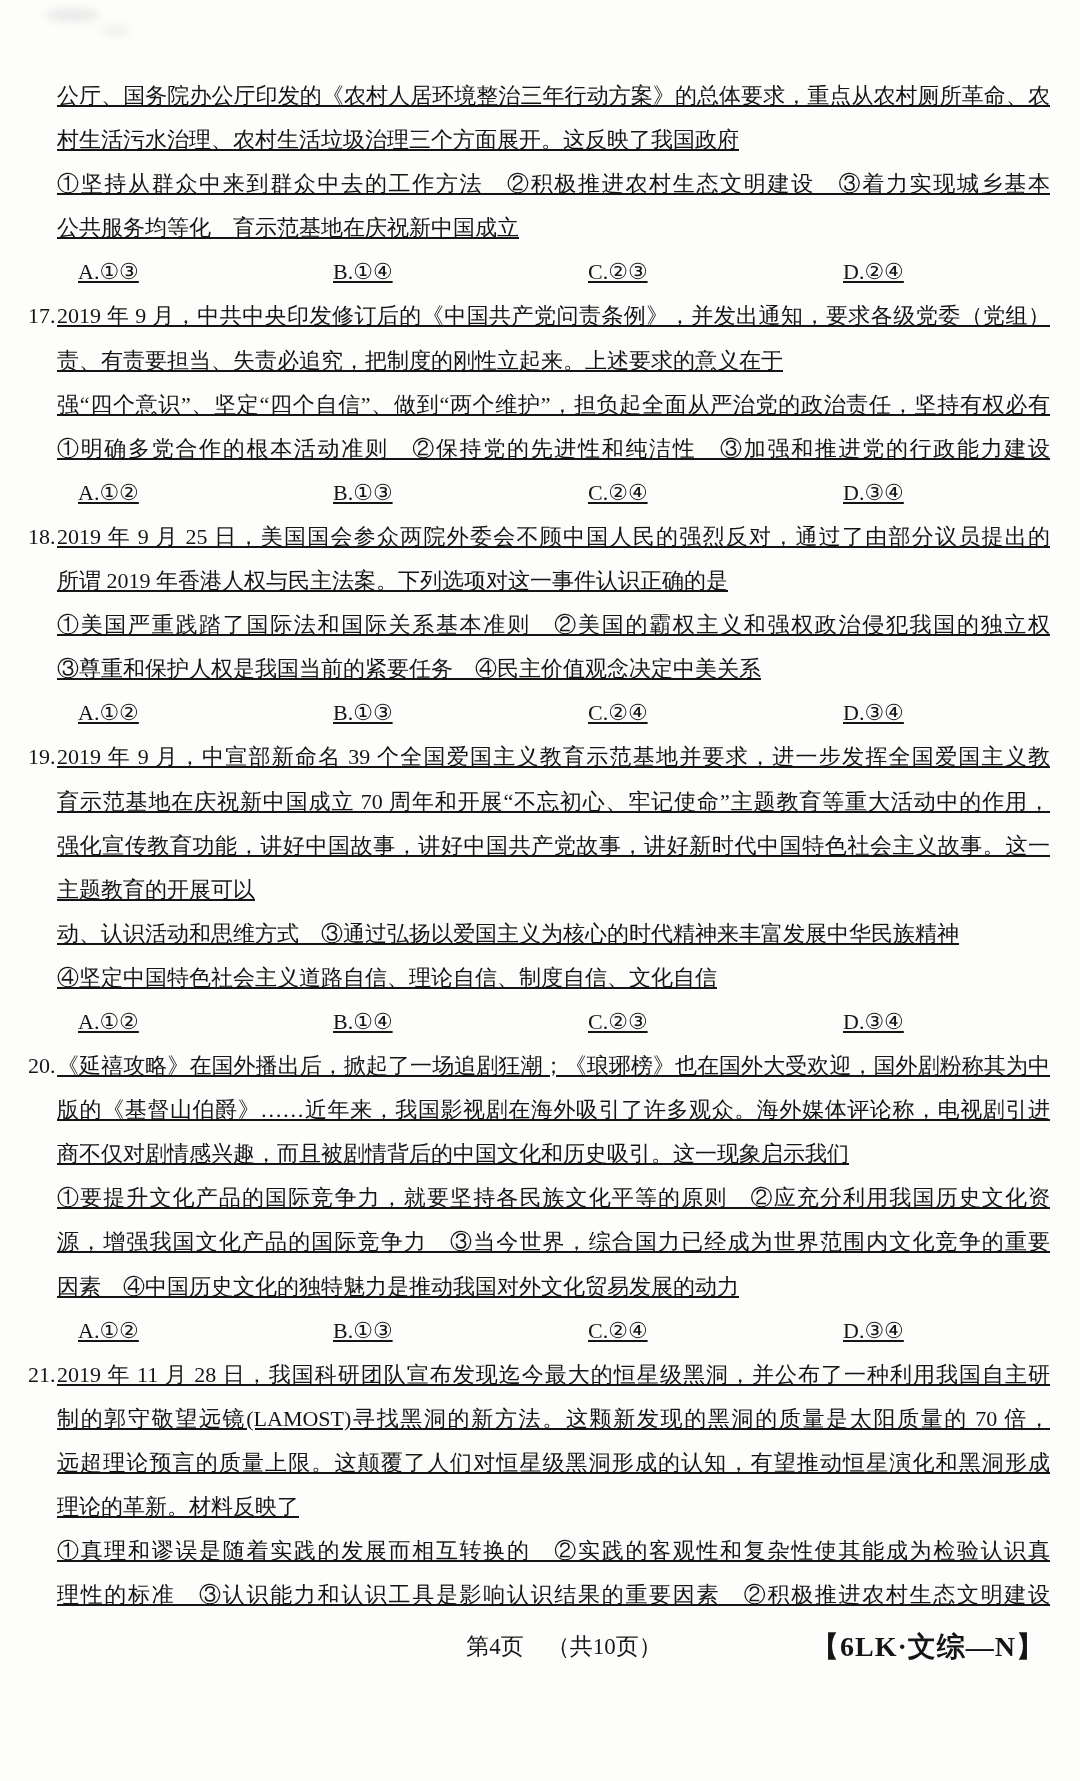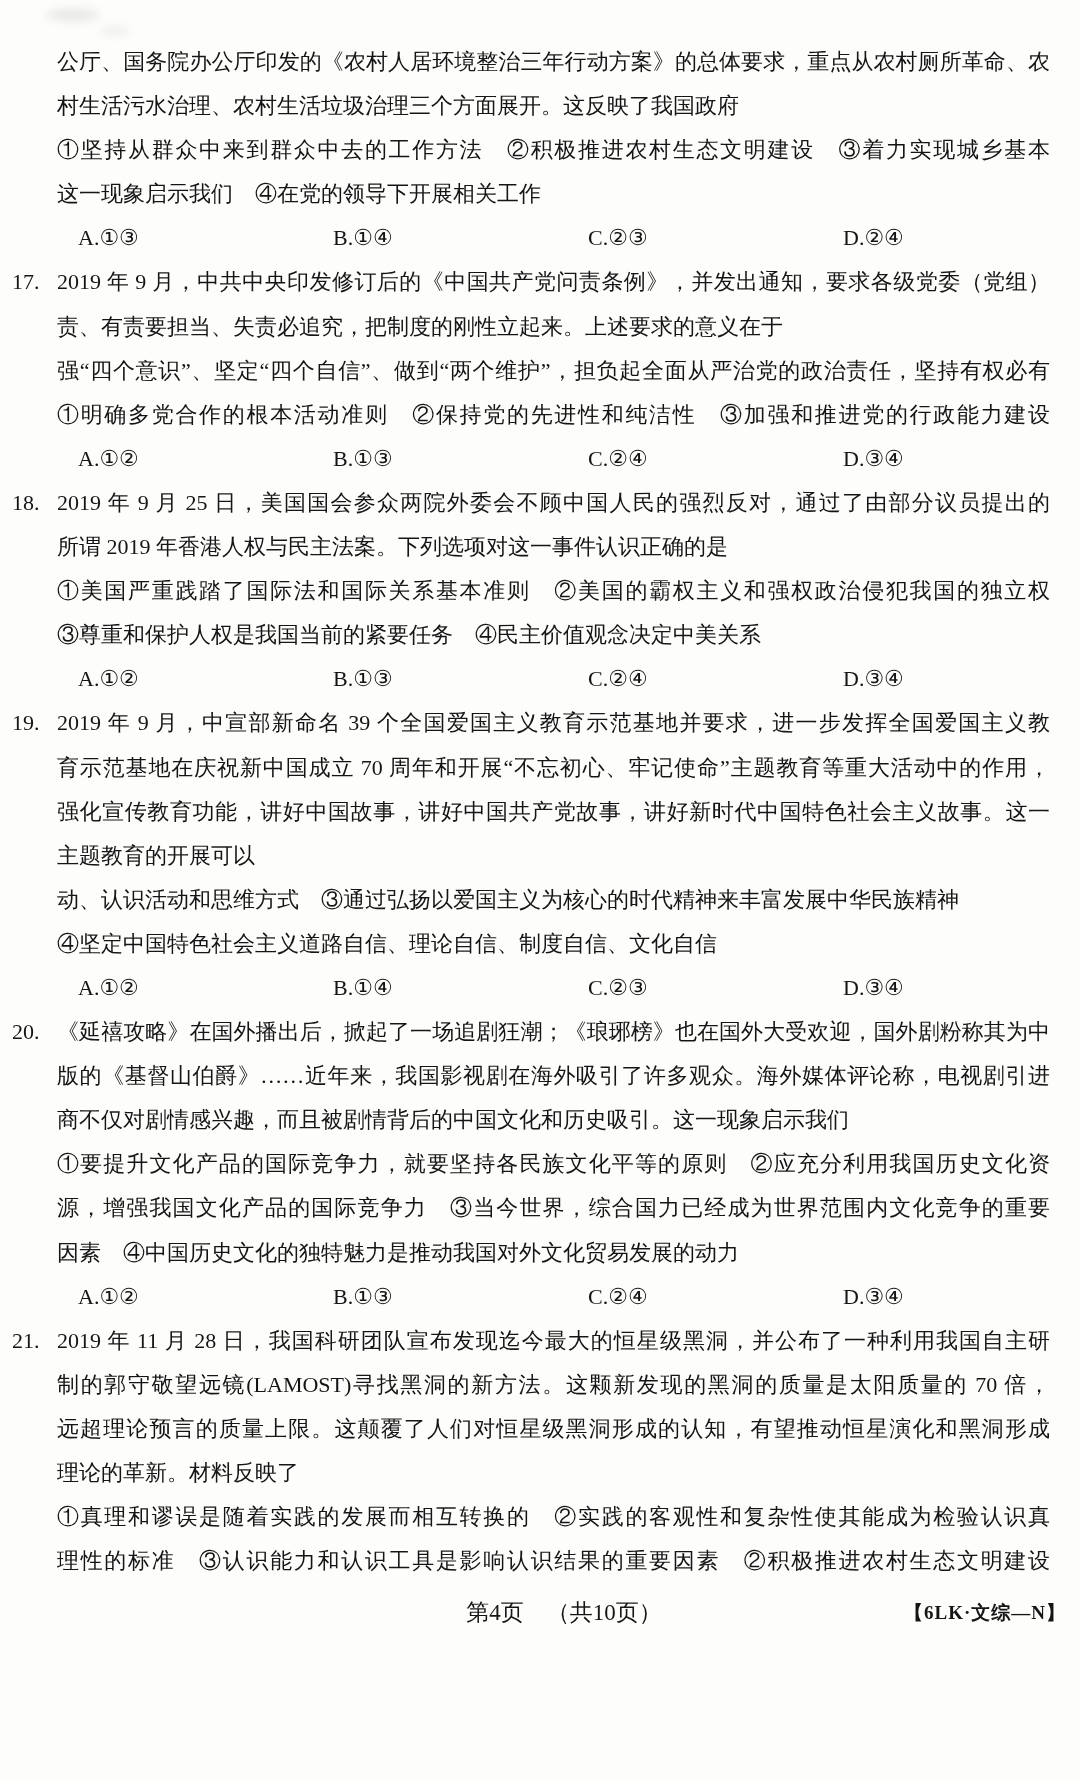--- a/index.html
+++ b/index.html
@@ -8,73 +8,73 @@
     width:1080px; height:1781px;
     background:#fdfdfc;
     color:#151515;
     font-family:"Liberation Serif","DejaVu Serif",serif;
     overflow:hidden;
   }
   .artifact { position:absolute; background:#bfbfbf; border-radius:50%; filter:blur(4px); }
   .a1 { left:46px; top:8px;  width:54px; height:14px; opacity:.30; }
   .a2 { left:100px; top:26px; width:30px; height:10px; opacity:.22; }
 
-  .content { padding-top:40px; }
+  .content { padding-top:74px;text-decoration:underline; }
 
   .line {
     margin-left:57px;
     width:993px;
     height:44.1px;
     line-height:44.1px;
     font-size:22px;
     overflow:hidden;
     white-space:pre-wrap;
   }
   .j { text-align:justify; text-align-last:justify; }
 
   .qline { position:relative; }
   .qnum {
-    position:absolute; left:12px; top:0;
+    position:absolute; left:28px; top:0;
     height:44.1px; line-height:44.1px; font-size:22px;
   }
 
   .opts {
     margin-left:57px;
     width:993px;
     height:44.1px;
     line-height:44.1px;
     font-size:22px;
     display:flex;
     overflow:hidden;
   }
   .opt { width:255px; flex:0 0 auto; }
   .opt:first-child { margin-left:21px; }
   .opt:last-child { width:auto; }
 
   .footer { position:relative; height:44px; margin-top:8px; font-size:23px;margin-left:48px; }
   .footer-center { text-align:center; line-height:44px; }
   .footer-tag {
-    position:absolute; right:14px; top:2px;
-    font-weight:bold; font-size:19px; line-height:40px; letter-spacing:1px;
+    position:absolute; right:35px; top:2px;
+    font-weight:bold; font-size:28px; line-height:40px; letter-spacing:1px;
   }
 </style>
 </head>
 <body>
 
 <main class="page">
   <div class="artifact a1"></div>
   <div class="artifact a2"></div>
 
   <div class="content">
 
     <section>
       <div class="line j">公厅、国务院办公厅印发的《农村人居环境整治三年行动方案》的总体要求，重点从农村厕所革命、农</div>
       <div class="line">村生活污水治理、农村生活垃圾治理三个方面展开。这反映了我国政府</div>
       <div class="line j">①坚持从群众中来到群众中去的工作方法　②积极推进农村生态文明建设　③着力实现城乡基本</div>
-      <div class="line">这一现象启示我们　④在党的领导下开展相关工作</div>
+      <div class="line">公共服务均等化　育示范基地在庆祝新中国成立</div>
       <div class="opts">
         <span class="opt">A.①③</span>
         <span class="opt">B.①④</span>
         <span class="opt">C.②③</span>
         <span class="opt">D.②④</span>
       </div>
     </section>
 
     <section>
       <div class="qline">

